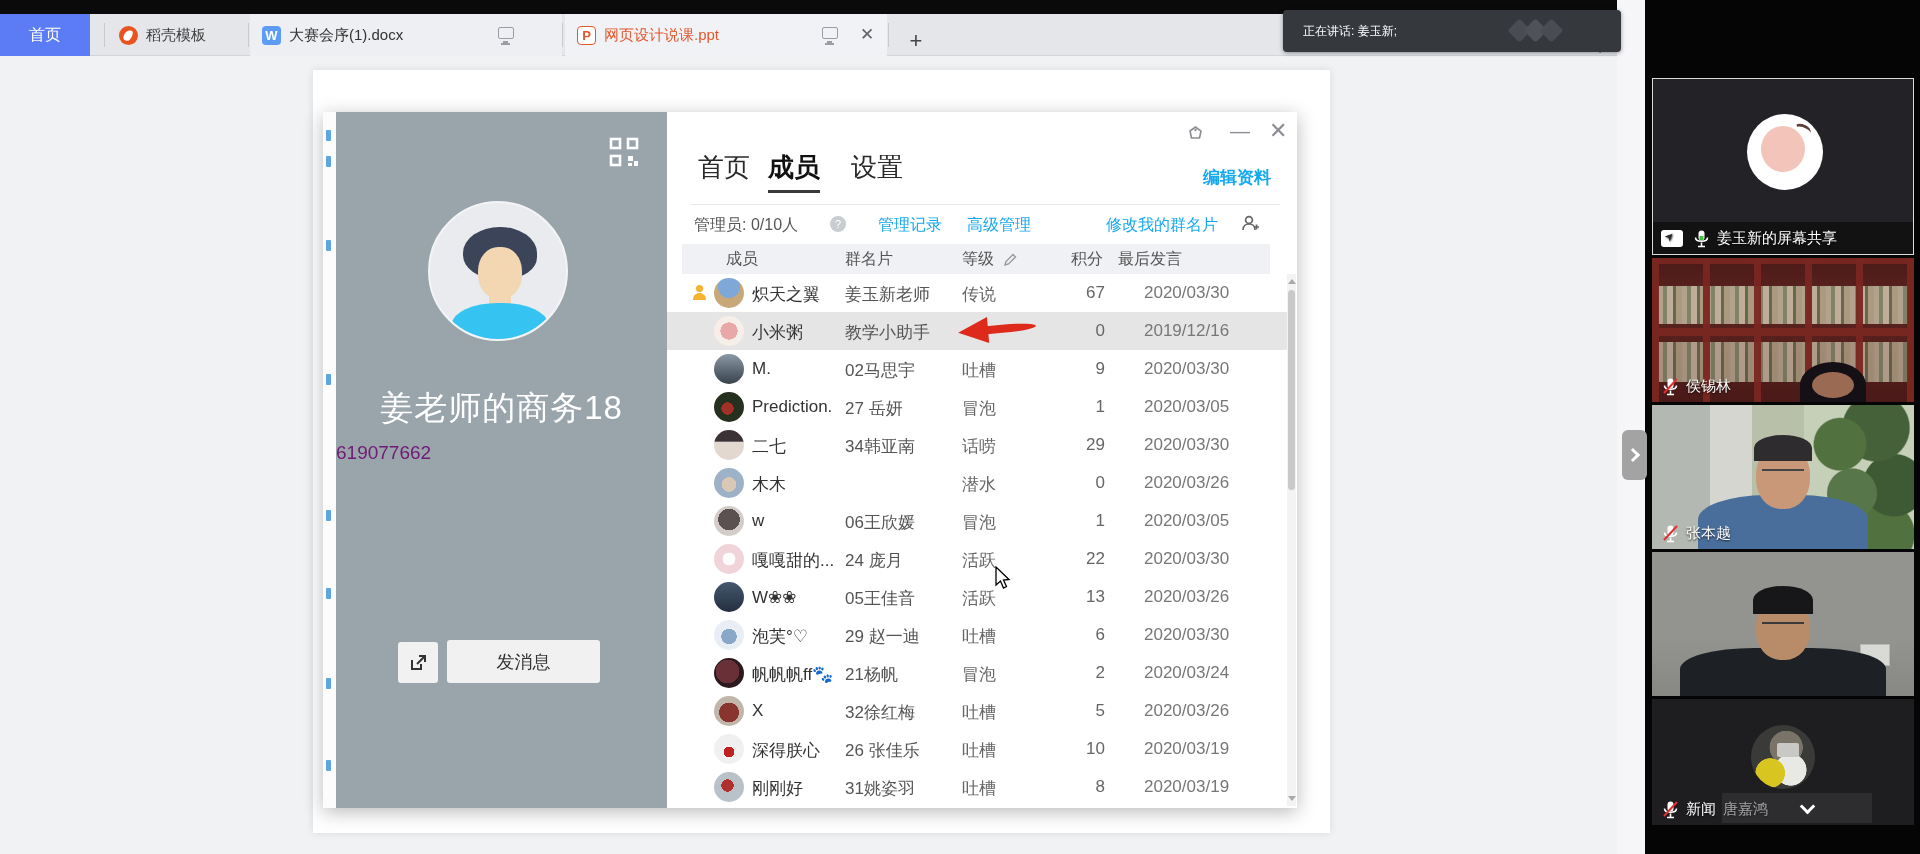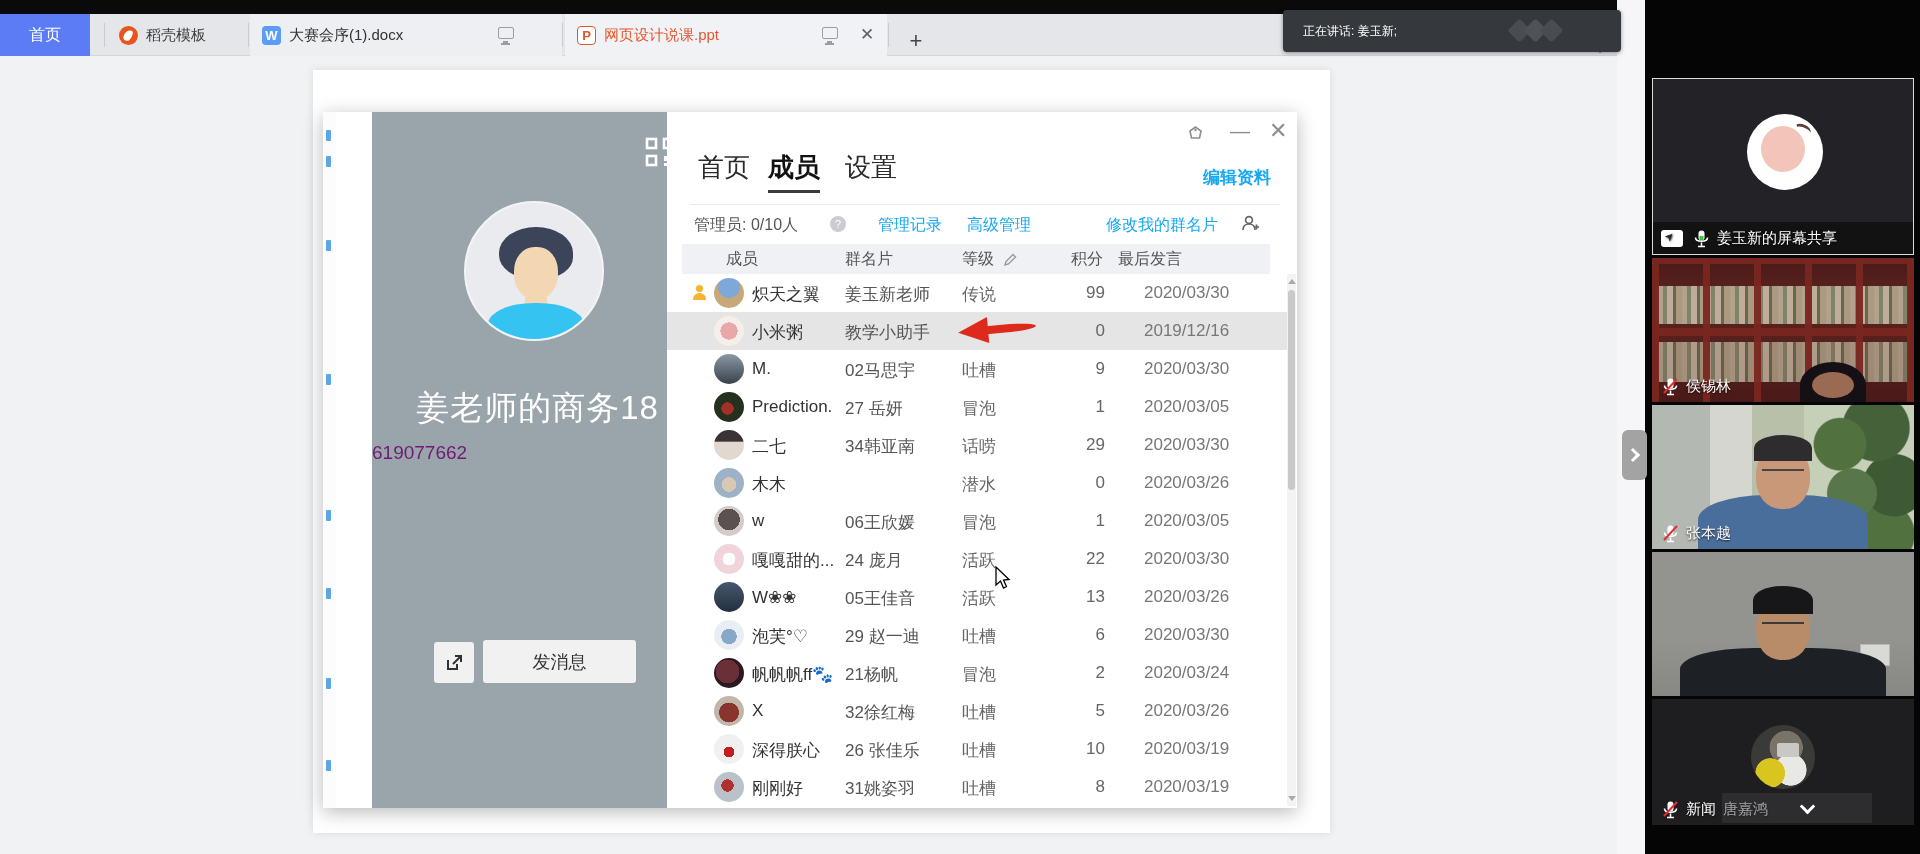--- a/index.html
+++ b/index.html
@@ -41,41 +41,41 @@
   .toast-logo i { position:absolute; width:17px; height:17px; background:#5a5e66; transform:rotate(45deg); border-radius:3px; }
   .toast-logo i:nth-child(1){ left:4px; top:3px;} .toast-logo i:nth-child(2){ left:20px; top:3px; background:#65696f;} .toast-logo i:nth-child(3){ left:36px; top:3px;}
 
   
   #canvas { left:313px; top:70px; width:1017px; height:763px; background:#fff; box-shadow:0 0 8px rgba(0,0,0,.10); }
   #qq-window { left:323px; top:112px; width:974px; height:696px; box-shadow:0 4px 18px rgba(0,0,0,.28); background:#fff; }
   #understrip { left:0; top:0; width:13px; height:696px; background:#fcfcfc; overflow:hidden; }
   .bluemark { position:absolute; left:3px; width:5px; height:11px; background:#3f97dc; opacity:.85; border-radius:1px; }
 
   
-  #gray-panel { left:13px; top:0; width:331px; height:696px; background:#99a4ab;margin-left:36px; }
+  #gray-panel { left:13px; top:0; width:331px; height:696px; background:#99a4ab; }
   #qr-icon { left:273px; top:25px; width:30px; height:30px; }
   #group-avatar { left:92px; top:89px; width:140px; height:140px; border-radius:50%; background:#e9ebee; border:2px solid #f2f4f5; overflow:hidden; }
   .g-hair { position:absolute; left:33px; top:24px; width:74px; height:52px; background:#3b4458; border-radius:50% 50% 42% 46%; }
   .g-face { position:absolute; left:48px; top:44px; width:44px; height:52px; background:#f2d7b2; border-radius:46%; }
   .g-neck { position:absolute; left:59px; top:88px; width:22px; height:18px; background:#f2d7b2; }
   .g-shirt { position:absolute; left:22px; top:100px; width:96px; height:44px; background:#35c3f2; border-radius:48% 48% 0 0; }
   #group-name { left:0; top:274px; width:331px; text-align:center; color:#fff; font-size:33px; letter-spacing:1px; }
   #group-number { left:0; top:330px; width:331px; text-align:left; color:#701a75; font-size:19px; }
   #share-btn { left:62px; top:530px; width:40px; height:41px; background:#f1f1f1; border-radius:3px; display:flex; align-items:center; justify-content:center; }
   #send-msg-btn { left:111px; top:528px; width:153px; height:43px; background:#f1f1f1; border-radius:3px;
                   color:#333; font-size:18px; display:flex; align-items:center; justify-content:center; }
 
   
   #white-panel { left:344px; top:0; width:630px; height:696px; background:#fff; }
   .winctl { position:absolute; top:12px; color:#8a8d92; }
   #ctl-skin { left:520px; top:13px; }
   #ctl-min { left:563px; top:8px; font-size:20px; }
   #ctl-close { left:602px; top:6px; font-size:22px; }
   .qtab { position:absolute; top:38px; font-size:26px; color:#2a2a2a; }
-  #qtab-home { left:31px; } #qtab-member { left:101px; font-weight:bold; color:#111; } #qtab-setting { left:178px; }
+  #qtab-home { left:31px; } #qtab-member { left:101px; font-weight:bold; color:#111; } #qtab-setting { left:184px; }
   #tab-underline { left:101px; top:78px; width:52px; height:3px; background:#3a3a3a; }
   #edit-profile { left:536px; top:54px; font-size:17px; color:#16a8f0; font-weight:bold; }
   #panel-divider { left:23px; top:92px; width:590px; height:1px; background:#e9e9e9; }
   #admin-row { left:0; top:100px; width:630px; height:24px; }
   #admin-label { position:absolute; left:27px; top:3px; font-size:16px; color:#555; }
   .qq-link { position:absolute; top:3px; font-size:16px; color:#16a8f0; }
   #q-icon { position:absolute; left:163px; top:4px; width:16px; height:16px; border-radius:50%; background:#c9ccd1; color:#fff; font-size:11px; text-align:center; line-height:16px; }
 
   #table-header { left:15px; top:132px; width:588px; height:30px; background:#eff1f4; }
   .th { position:absolute; top:5px; font-size:16px; color:#555; }
@@ -310,21 +310,21 @@
     <span class="owner-badge">
       <svg width="15" height="17" viewBox="0 0 15 17">
                   <circle cx="7.5" cy="4.5" r="3.6" fill="#f5b331"></circle>
                   <path d="M1 16 c0-5 3.2-7 6.5-7 s6.5 2 6.5 7 Z" fill="#f5b331"></path>
                 </svg>
     </span>
     <span class="avatar" style="background: radial-gradient(circle at 50% 30%, rgb(126, 168, 216) 0px, rgb(126, 168, 216) 42%, rgb(200, 168, 120) 43%);"></span>
     <span class="c-name">炽天之翼</span>
     <span class="c-card">姜玉新老师</span>
     <span class="c-level">传说</span>
-    <span class="c-points">99</span>
+    <span class="c-points">67</span>
     <span class="c-date">2020/03/30</span>
   </div>
             <div class="mrow hl">
 
     <span class="avatar" style="background: radial-gradient(circle, rgb(232, 168, 168) 0px, rgb(232, 168, 168) 40%, rgb(246, 238, 232) 41%);"></span>
     <span class="c-name">小米粥</span>
     <span class="c-card">教学小助手</span>
     <span class="c-level"></span>
     <span class="c-points">0</span>
     <span class="c-date">2019/12/16</span>

